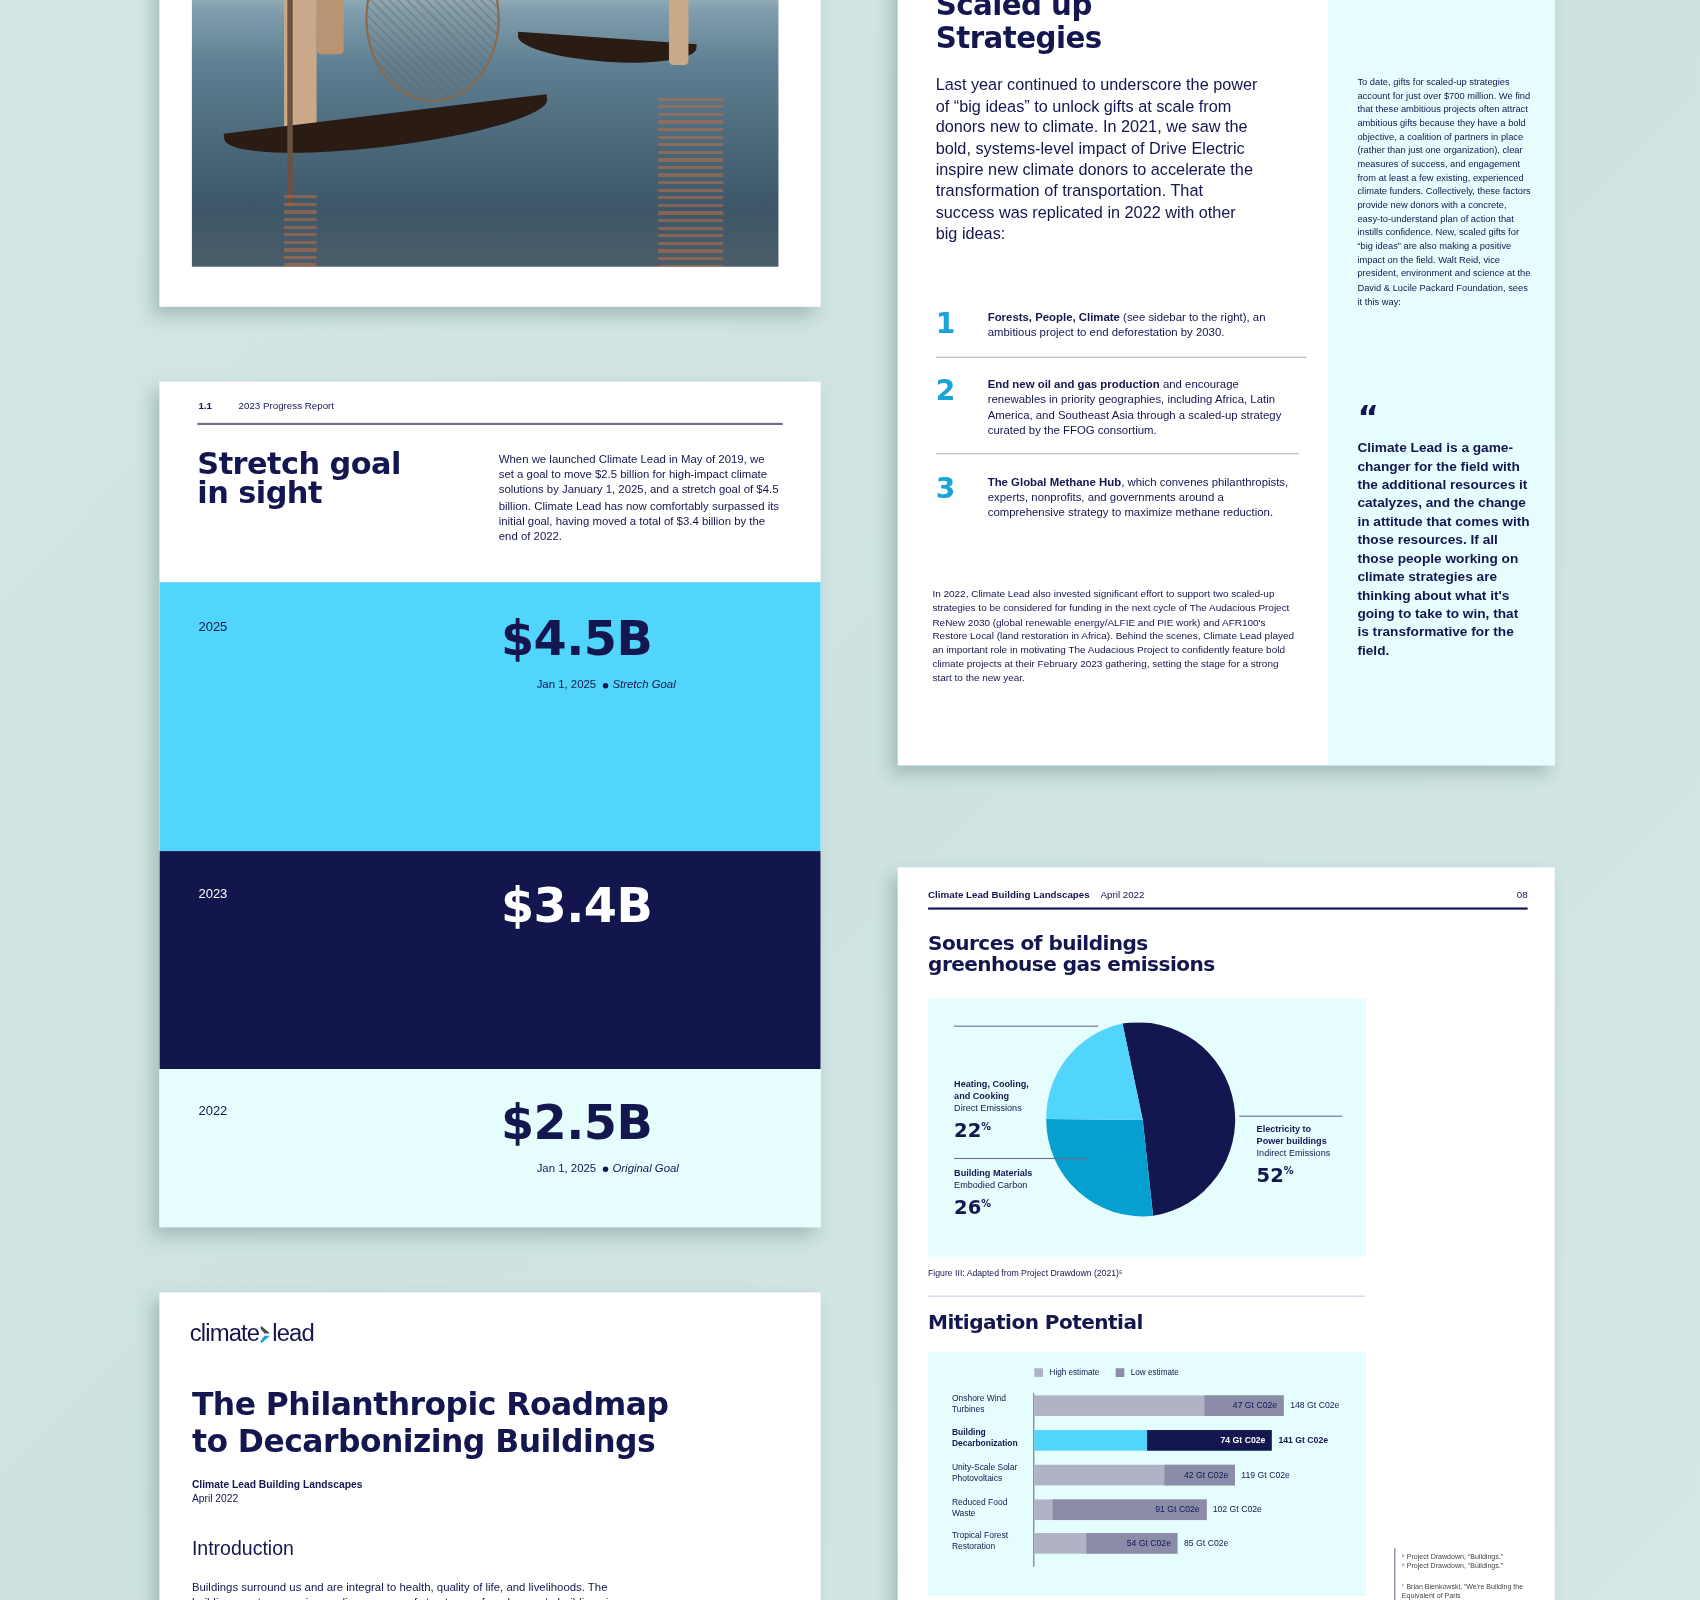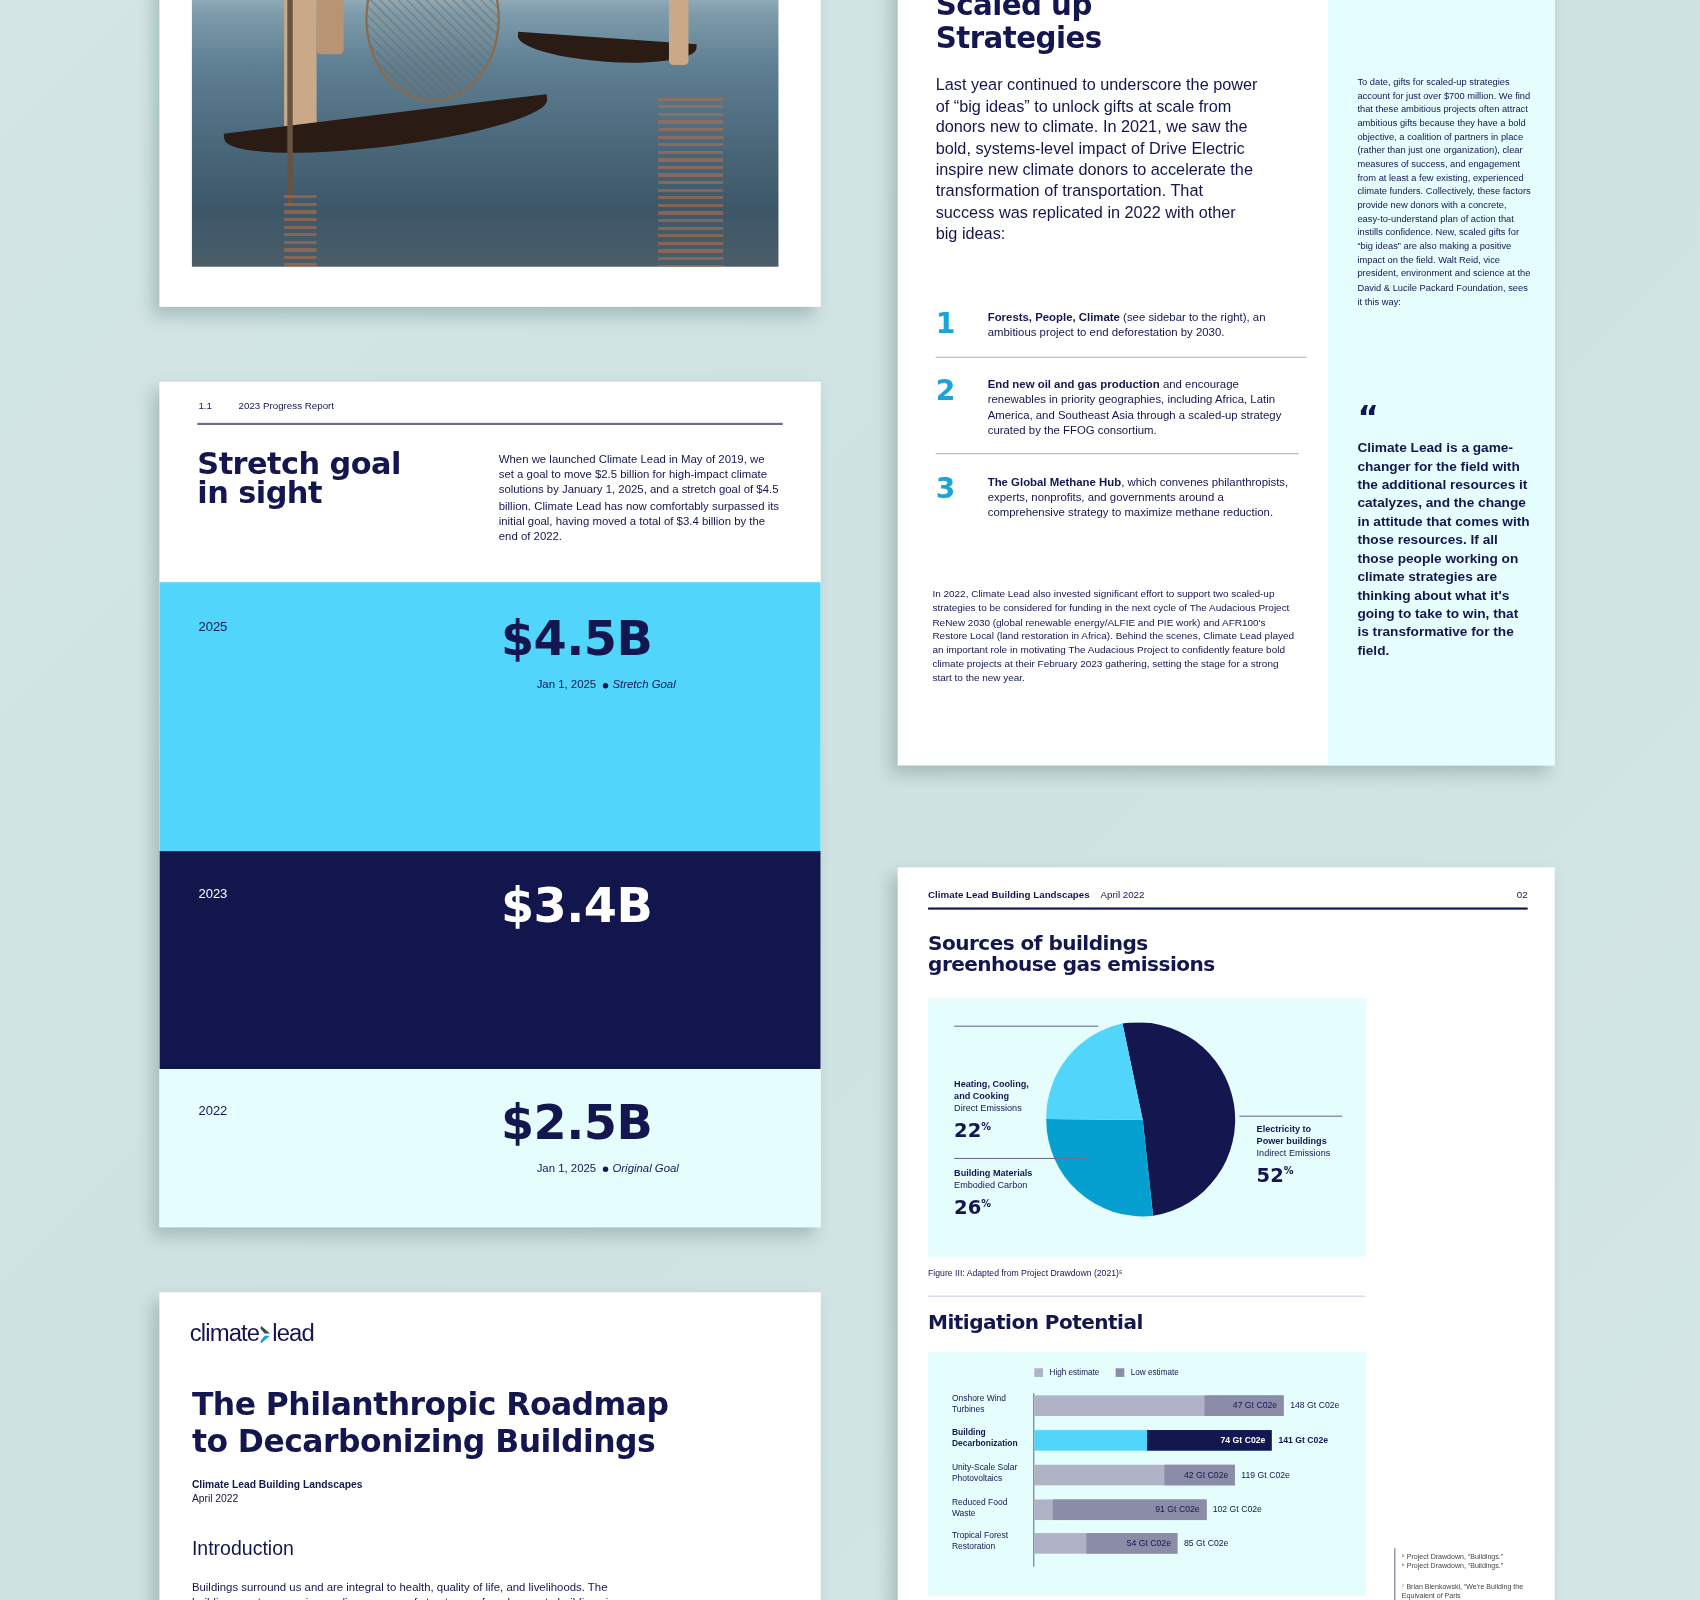--- a/index.html
+++ b/index.html
@@ -12,21 +12,21 @@
   #p-photo{left:147px;top:-20px;width:610px;height:303px;}
   #photo{position:absolute;left:30px;top:0;width:541px;height:266px;background:linear-gradient(180deg,#aebfc8 0%,#7e9cab 12%,#5f7f92 30%,#4c6a7c 55%,#3d5768 80%,#4b5d68 100%);overflow:hidden;}
   #photo .boat{position:absolute;background:#2a1c14;border-radius:0 0 60% 60%/0 0 100% 100%;}
   #photo .fig{position:absolute;background:#c9a987;border-radius:4px;}
   #photo .net{position:absolute;border:2px solid #8a6a4a;border-radius:50%;background:repeating-linear-gradient(45deg,rgba(120,100,80,.35) 0 2px,transparent 2px 6px);}
   #photo .refl{position:absolute;background:repeating-linear-gradient(180deg,rgba(190,110,70,.55) 0 3px,transparent 3px 7px);}
 
   
   #p-stretch{left:147px;top:352px;width:610px;height:780px;}
   .p2-top{position:absolute;left:36px;top:17px;font-size:9px;}
-  .p2-top b{font-weight:400;margin-right:22px;}
+  .p2-top b{font-weight:700;margin-right:22px;}
   .p2-rule{position:absolute;left:35px;top:38px;width:540px;height:2px;background:#6c6e90;}
   .p2-title{position:absolute;left:35px;top:62px;font-size:28px;line-height:27px;}
   .p2-body{position:absolute;left:313px;top:64px;width:260px;font-size:10.5px;line-height:14.2px;}
   .band{position:absolute;left:0;width:610px;}
   .band .yr{position:absolute;left:36px;font-size:12px;}
   .band .amt{position:absolute;left:315px;font-size:44px;line-height:44px;}
   .band .sub{position:absolute;left:348px;font-size:10.5px;}
   .band .sub i{margin-left:4px;}
   .band .dot{display:inline-block;width:5px;height:5px;border-radius:50%;background:#141650;margin-left:6px;vertical-align:middle;}
 
@@ -166,21 +166,21 @@
       <div class="p3-quote-mark hd">“</div>
       <div class="p3-quote">Climate Lead is a game-changer for the field with the additional resources it catalyzes, and the change in attitude that comes with those resources. If all those people working on climate strategies are thinking about what it's going to take to win, that is transformative for the field.</div>
     </div>
   </div>
 
   <div class="page" id="p-charts">
     <div class="p4-hdr">
       <b>Climate Lead Building Landscapes</b>
       <span>April 2022</span>
     </div>
-    <div class="p4-pg">02</div>
+    <div class="p4-pg">08</div>
     <div class="p4-rule"></div>
     <div class="p4-h1 hd">
       <div>Sources of buildings</div>
       <div>greenhouse gas emissions</div>
     </div>
 
     <div class="pie-box">
       <svg style="position:absolute;left:108px;top:22px;" width="180" height="180" viewBox="0 0 180 180">
         <path d="M90 90 L71.3 1 A89 89 0 1 1 99.5 178.4 Z" fill="#141650"></path>
         <path d="M90 90 L99.5 178.4 A89 89 0 0 1 1 89 Z" fill="#05a0d0"></path>

